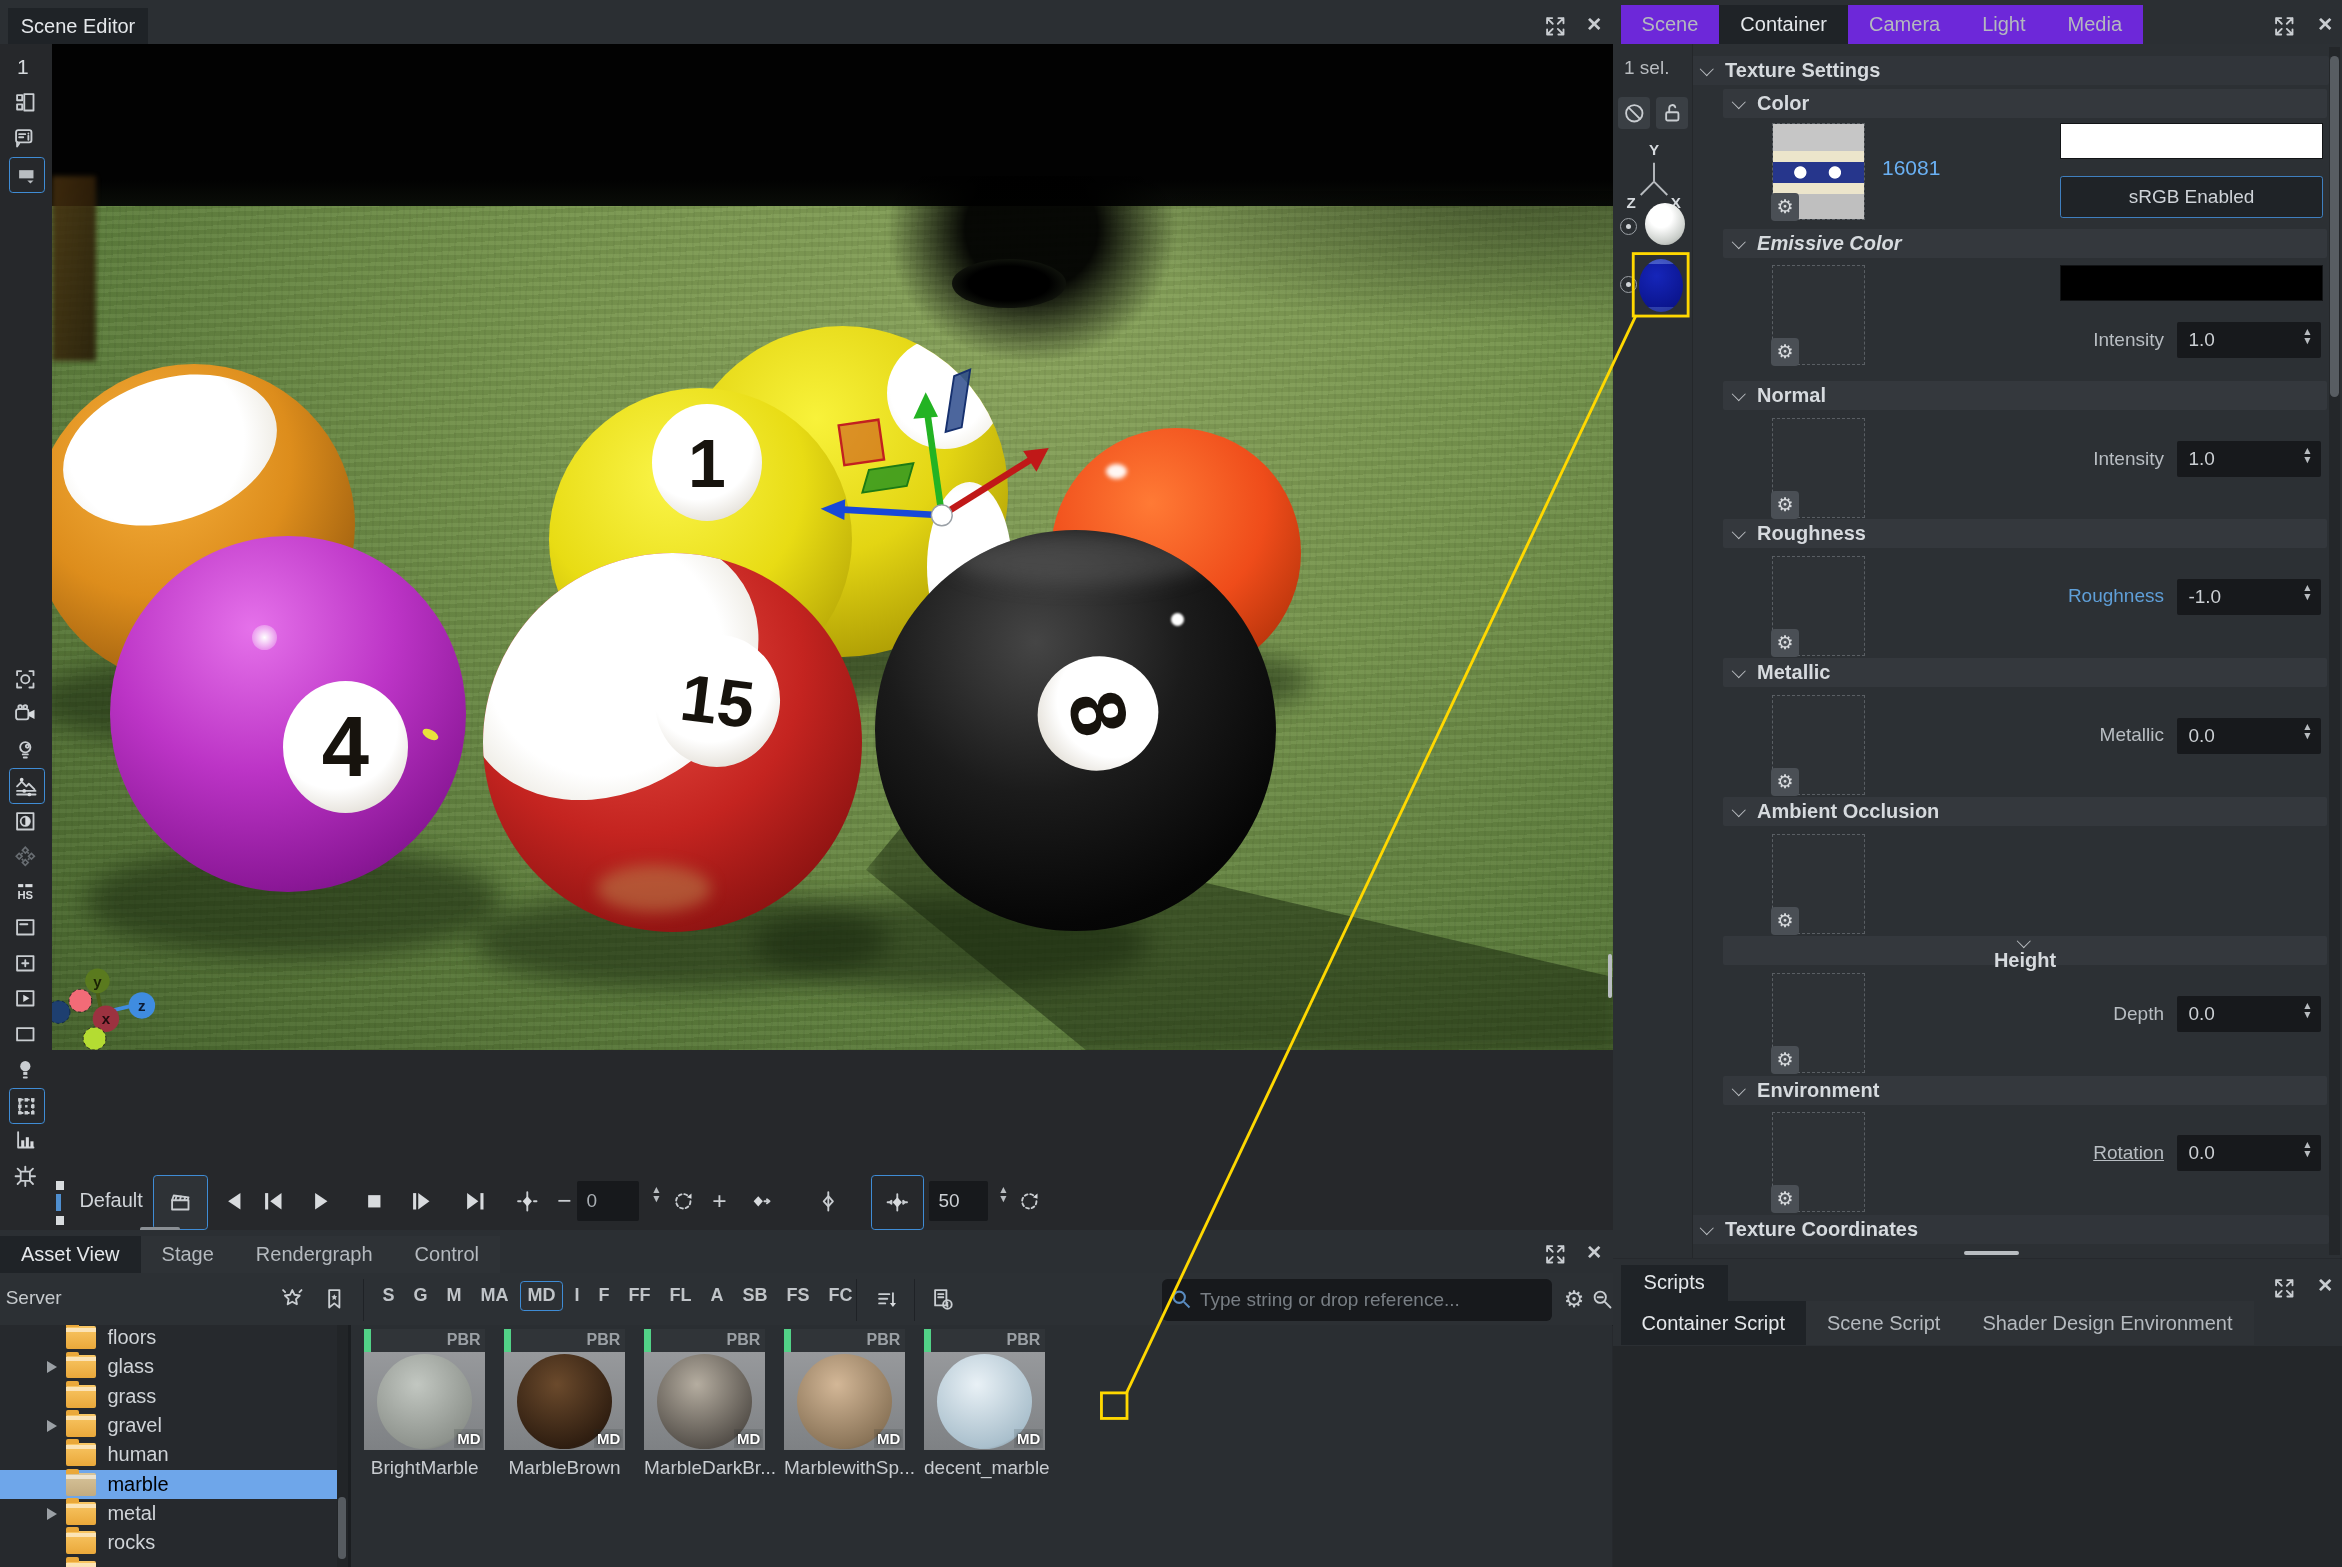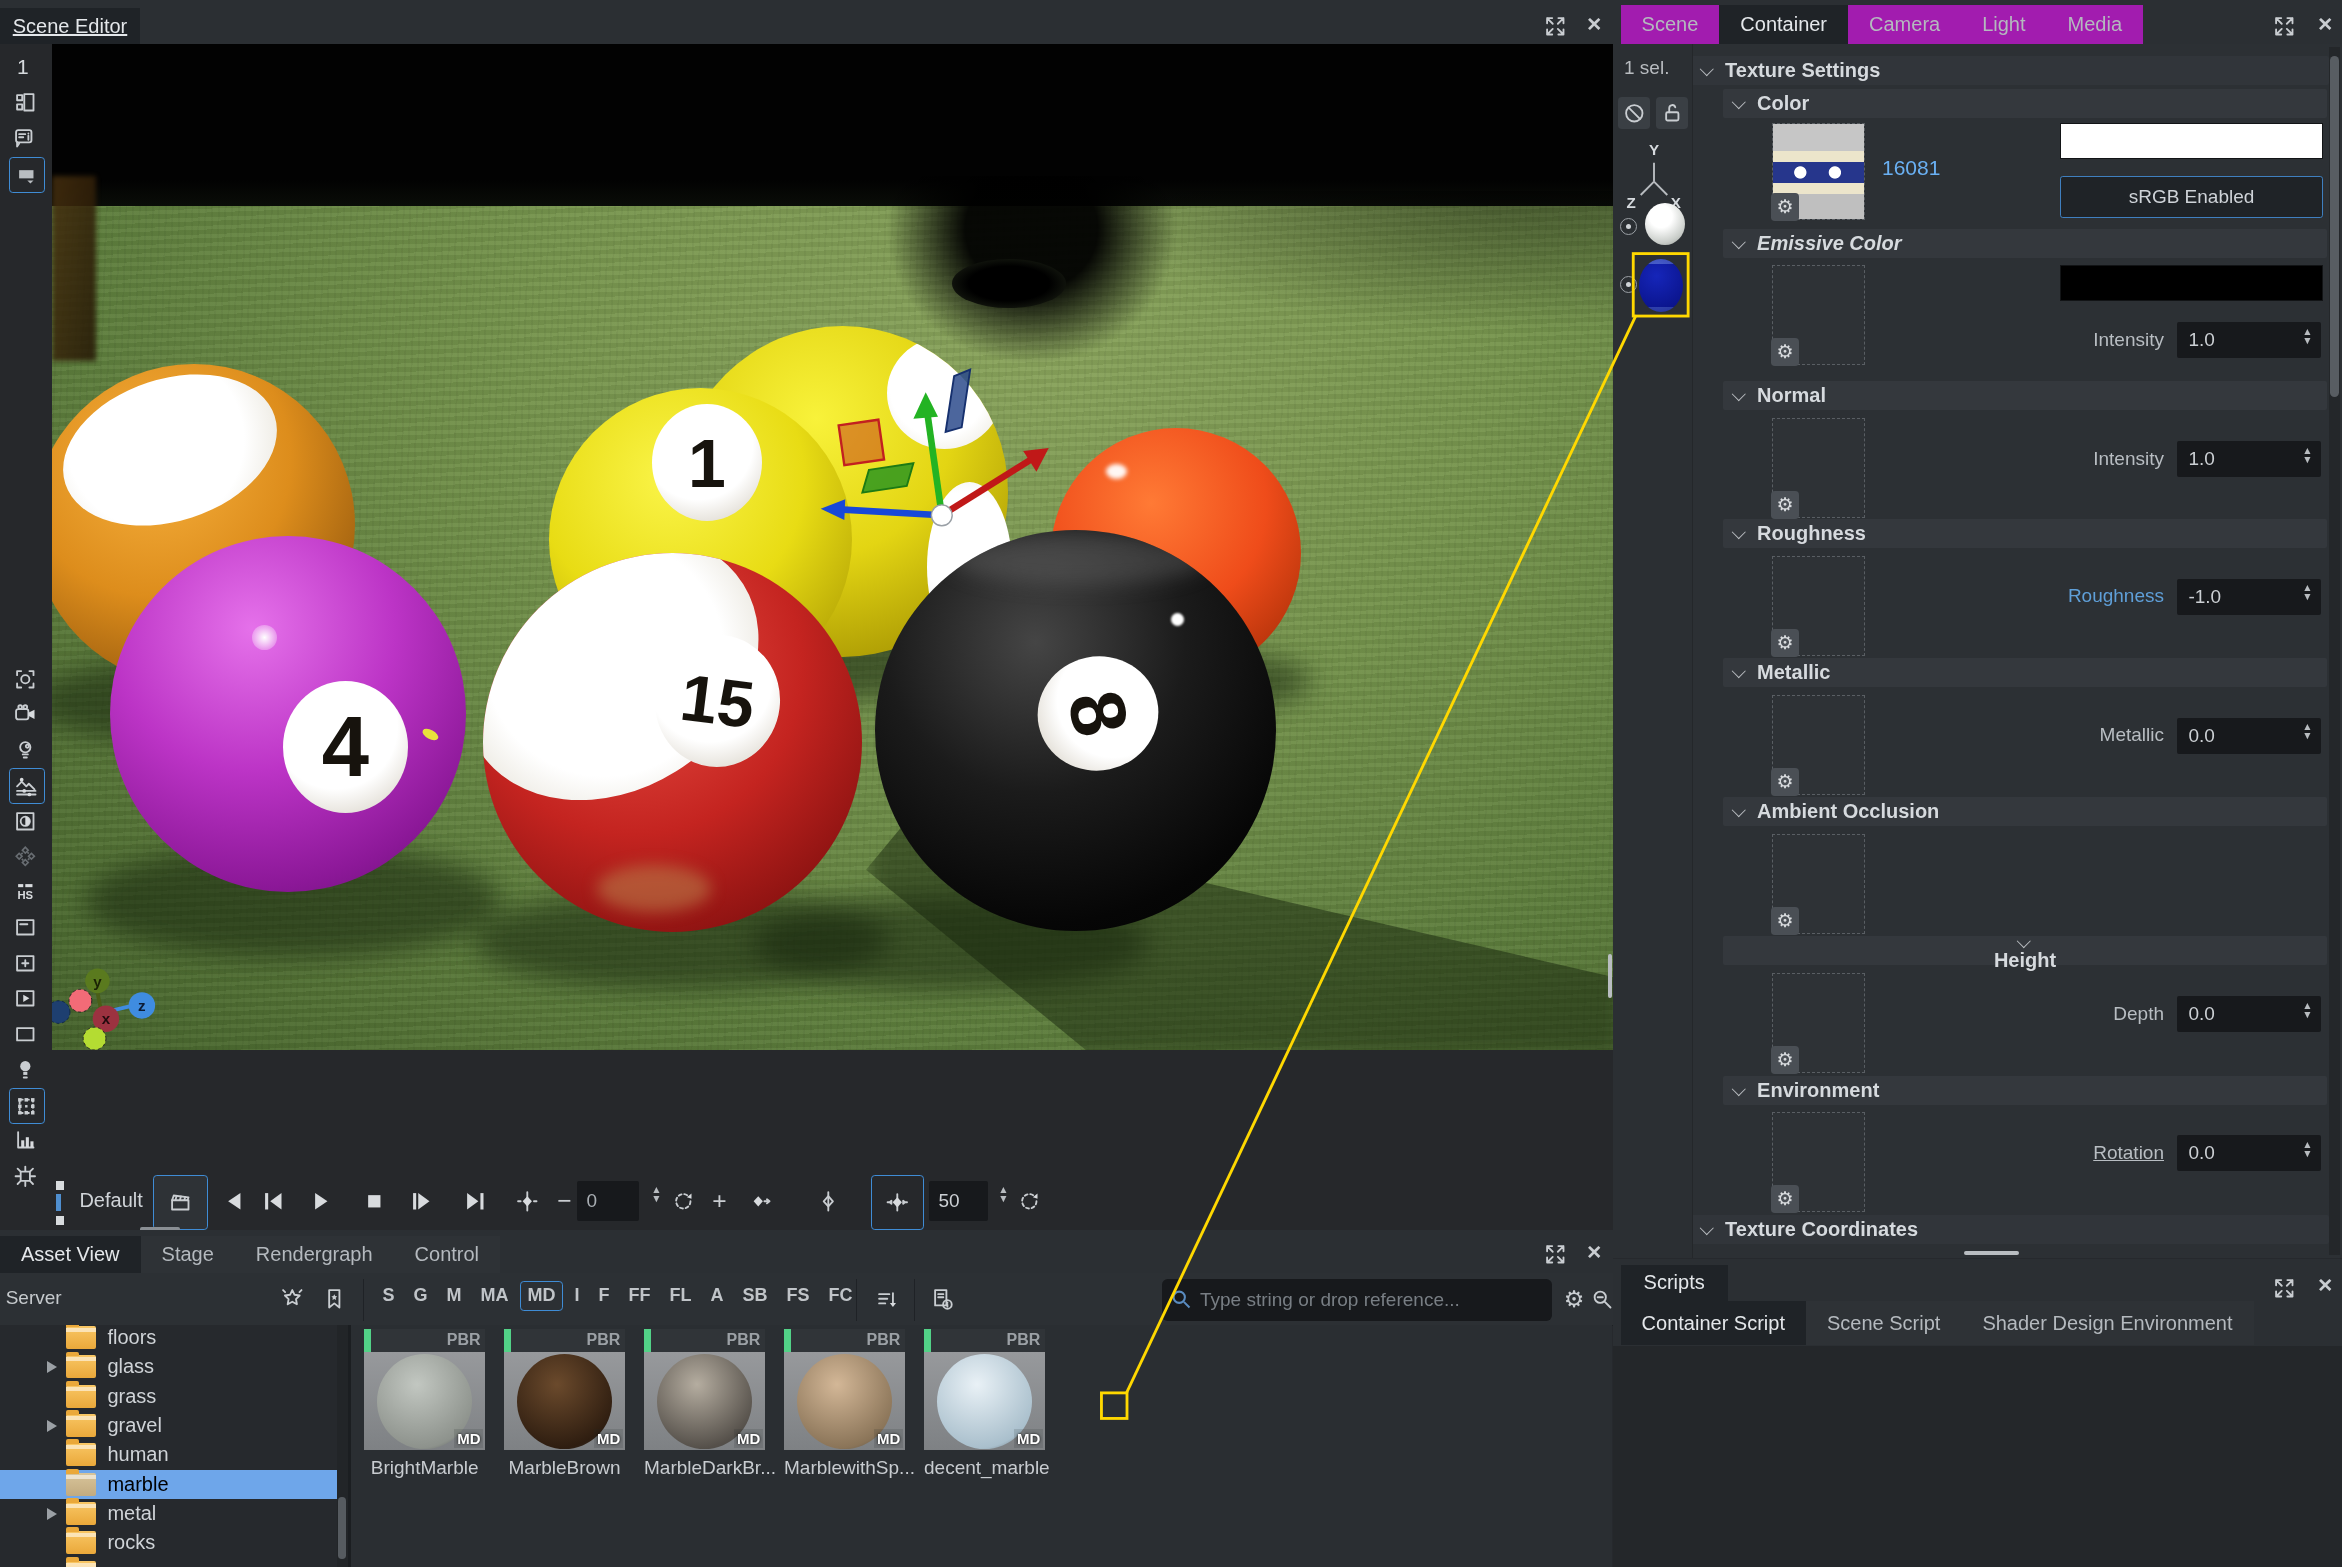--- a/index.html
+++ b/index.html
@@ -59,21 +59,21 @@
   .radio{width:15px;height:15px;border:1.9px solid #9ba0a5;border-radius:50%;position:absolute;left:1620px;display:flex;align-items:center;justify-content:center;}
   .radio:after{content:"";width:5.7px;height:5.7px;border-radius:50%;background:#cfd3d7;}
   .cap{position:absolute;border-radius:50%;}
 </style>
 </head>
 <body>
 
 <div id="app">
 
   <div class="abs tabstrip" style="left:0;top:0;width:1613px;height:44px;">
-    <div class="tab active abs" style="left:0;top:7.6px;height:37px;width:140px;padding:0;text-decoration:underline;">
+    <div class="tab active abs" style="left:8px;top:7.6px;height:37px;width:140px;padding:0;">
       <span>Scene Editor</span>
     </div>
     <div class="abs icnbtn" style="left:1543px;top:14px;width:24.6px;height:24.6px;">
         <svg width="24.6" height="24.6" viewBox="0 0 24 24">
           <path d="M9 4H4v5M4 4l5.5 5.5M15 4h5v5M20 4l-5.5 5.5M9 20H4v-5M4 20l5.5-5.5M15 20h5v-5M20 20l-5.5-5.5" stroke="#c9cdd1" stroke-width="1.8" fill="none" stroke-linecap="round" stroke-linejoin="round"></path>
         </svg>
       </div>
     <div class="abs icnbtn" style="left:1582px;top:11.4px;width:24.6px;height:24.6px;font-size:24.6px;font-weight:bold;">×</div>
   </div>
 
@@ -401,21 +401,21 @@
     <div class="abs icnbtn" style="left:962px;top:135px;width:30px;height:32px;">
         <svg width="24.6" height="24.6" viewBox="0 0 24 24">
           <path d="M19 12a7 7 0 1 1-2.1-5" stroke="#c9cdd1" stroke-width="1.8" fill="none" stroke-linecap="round" stroke-linejoin="round" stroke-dasharray="3 2.6"></path>
           <polygon points="20,4.5 20,9.5 15.5,8" fill="#d8dbde"></polygon>
         </svg>
       </div>
     <div class="abs" style="left:88px;top:177px;width:40px;height:4.7px;background:#8a8f94;border-radius:1.9px;"></div>
   </div>
 
   <div class="abs tabstrip" style="left:1613px;top:0;width:730px;height:44px;">
-    <div id="rtabs" style="position:absolute;left:7.6px;top:4.7px;height:40px;background:#a21caf;display:flex;">
+    <div id="rtabs" style="position:absolute;left:7.6px;top:4.7px;height:40px;background:#6d28d9;display:flex;">
         <div class="tab">Scene</div>
         <div class="tab active">Container</div>
         <div class="tab">Camera</div>
         <div class="tab">Light</div>
         <div class="tab">Media</div>
       </div>
     <div class="abs icnbtn" style="left:659px;top:14px;width:24.6px;height:24.6px;">
         <svg width="24.6" height="24.6" viewBox="0 0 24 24">
           <path d="M9 4H4v5M4 4l5.5 5.5M15 4h5v5M20 4l-5.5 5.5M9 20H4v-5M4 20l5.5-5.5M15 20h5v-5M20 20l-5.5-5.5" stroke="#c9cdd1" stroke-width="1.8" fill="none" stroke-linecap="round" stroke-linejoin="round"></path>
         </svg>

